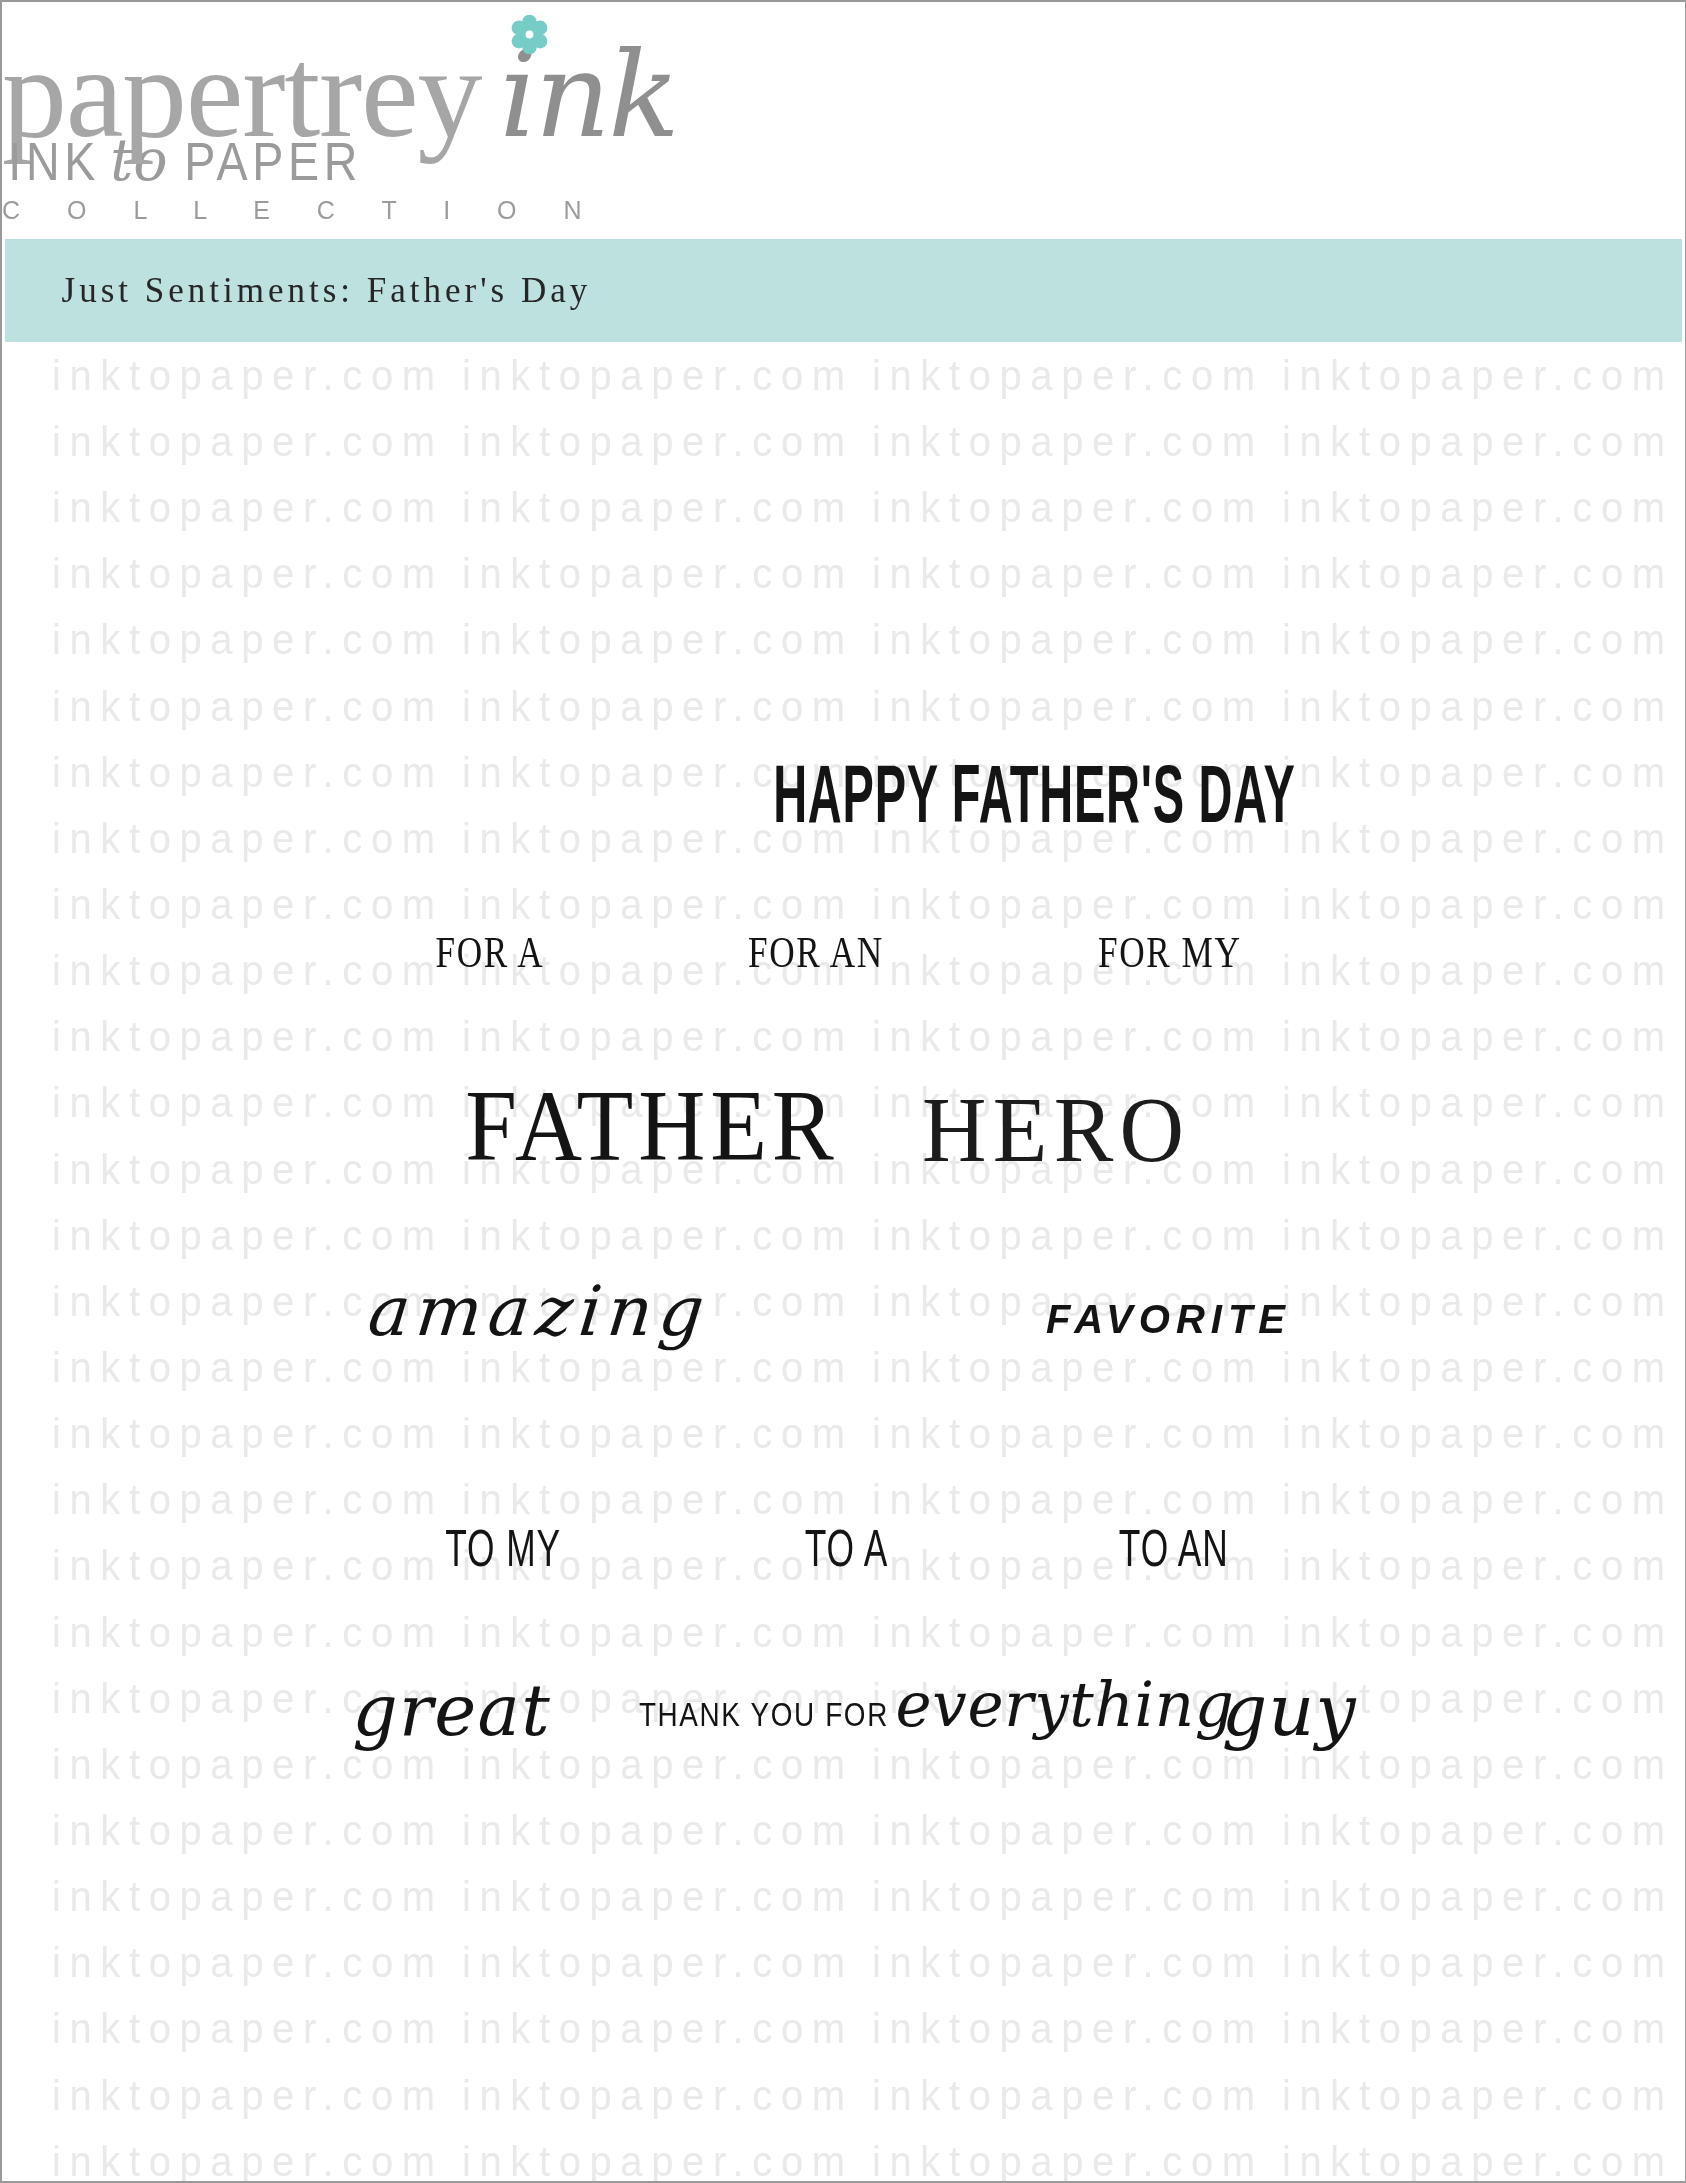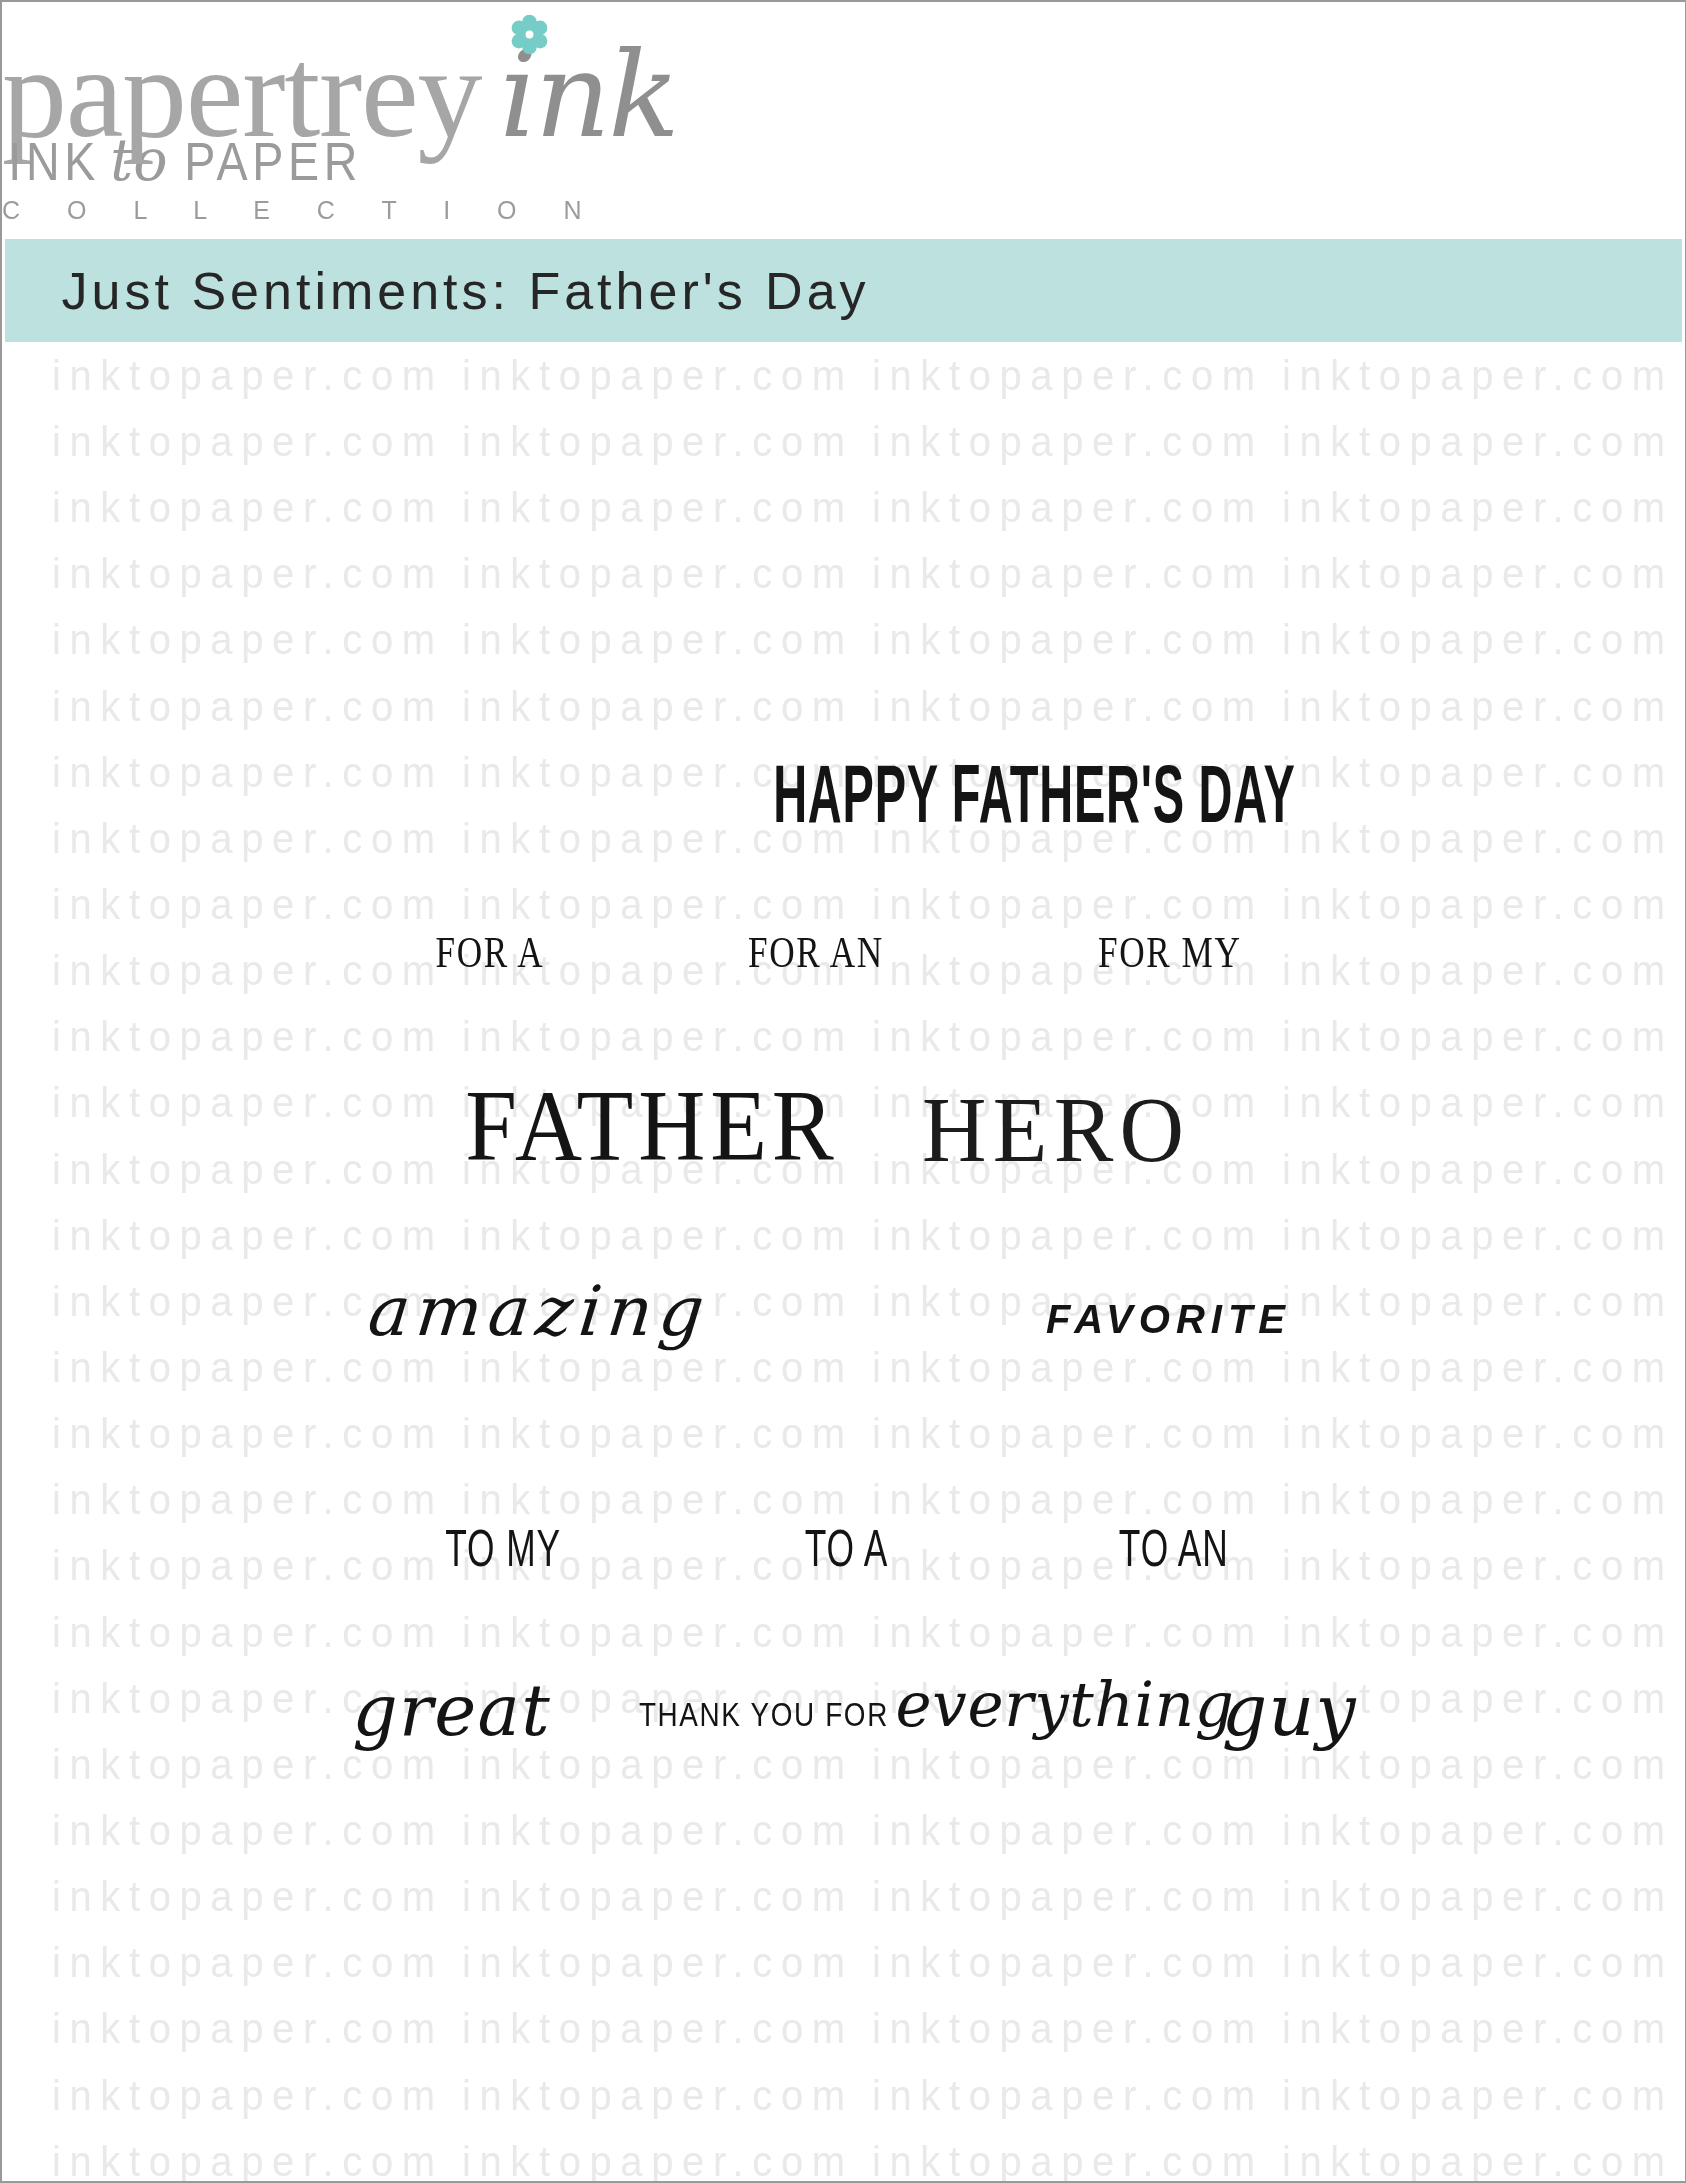--- a/index.html
+++ b/index.html
@@ -51,22 +51,22 @@
     font-size:25px;color:#9b9b9b;letter-spacing:20px;
   }
   
   #banner{
     position:absolute;left:2.6px;right:2.6px;top:237px;height:103px;z-index:2;
     background:#bce1de;
     display:flex;align-items:center;justify-content:space-between;
     padding:0 57px;box-sizing:border-box;
   }
   .banner-text{
-    font-family:Liberation Sans, sans-serif;
-    font-size:52px;color:#262626;letter-spacing:4px;white-space:nowrap;text-align:center;
+    font-family:Liberation Serif, serif;
+    font-size:35px;color:#262626;letter-spacing:4px;white-space:nowrap;text-align:center;
   }
   
   .stamp{position:absolute;z-index:4;text-align:right;white-space:nowrap;color:#141414;}
   .sx{display:inline-block;transform-origin:center;}
   #st-headline{left:582px;top:746px;width:575px;}
   #st-headline .sx{
     font-family:"Liberation Sans", sans-serif;font-weight:bold;
     font-size:81px;transform:scaleX(.58) scaleY(1.0);letter-spacing:1.3px;
   }
   .for-stamp{font-family:"Liberation Serif", serif;}

